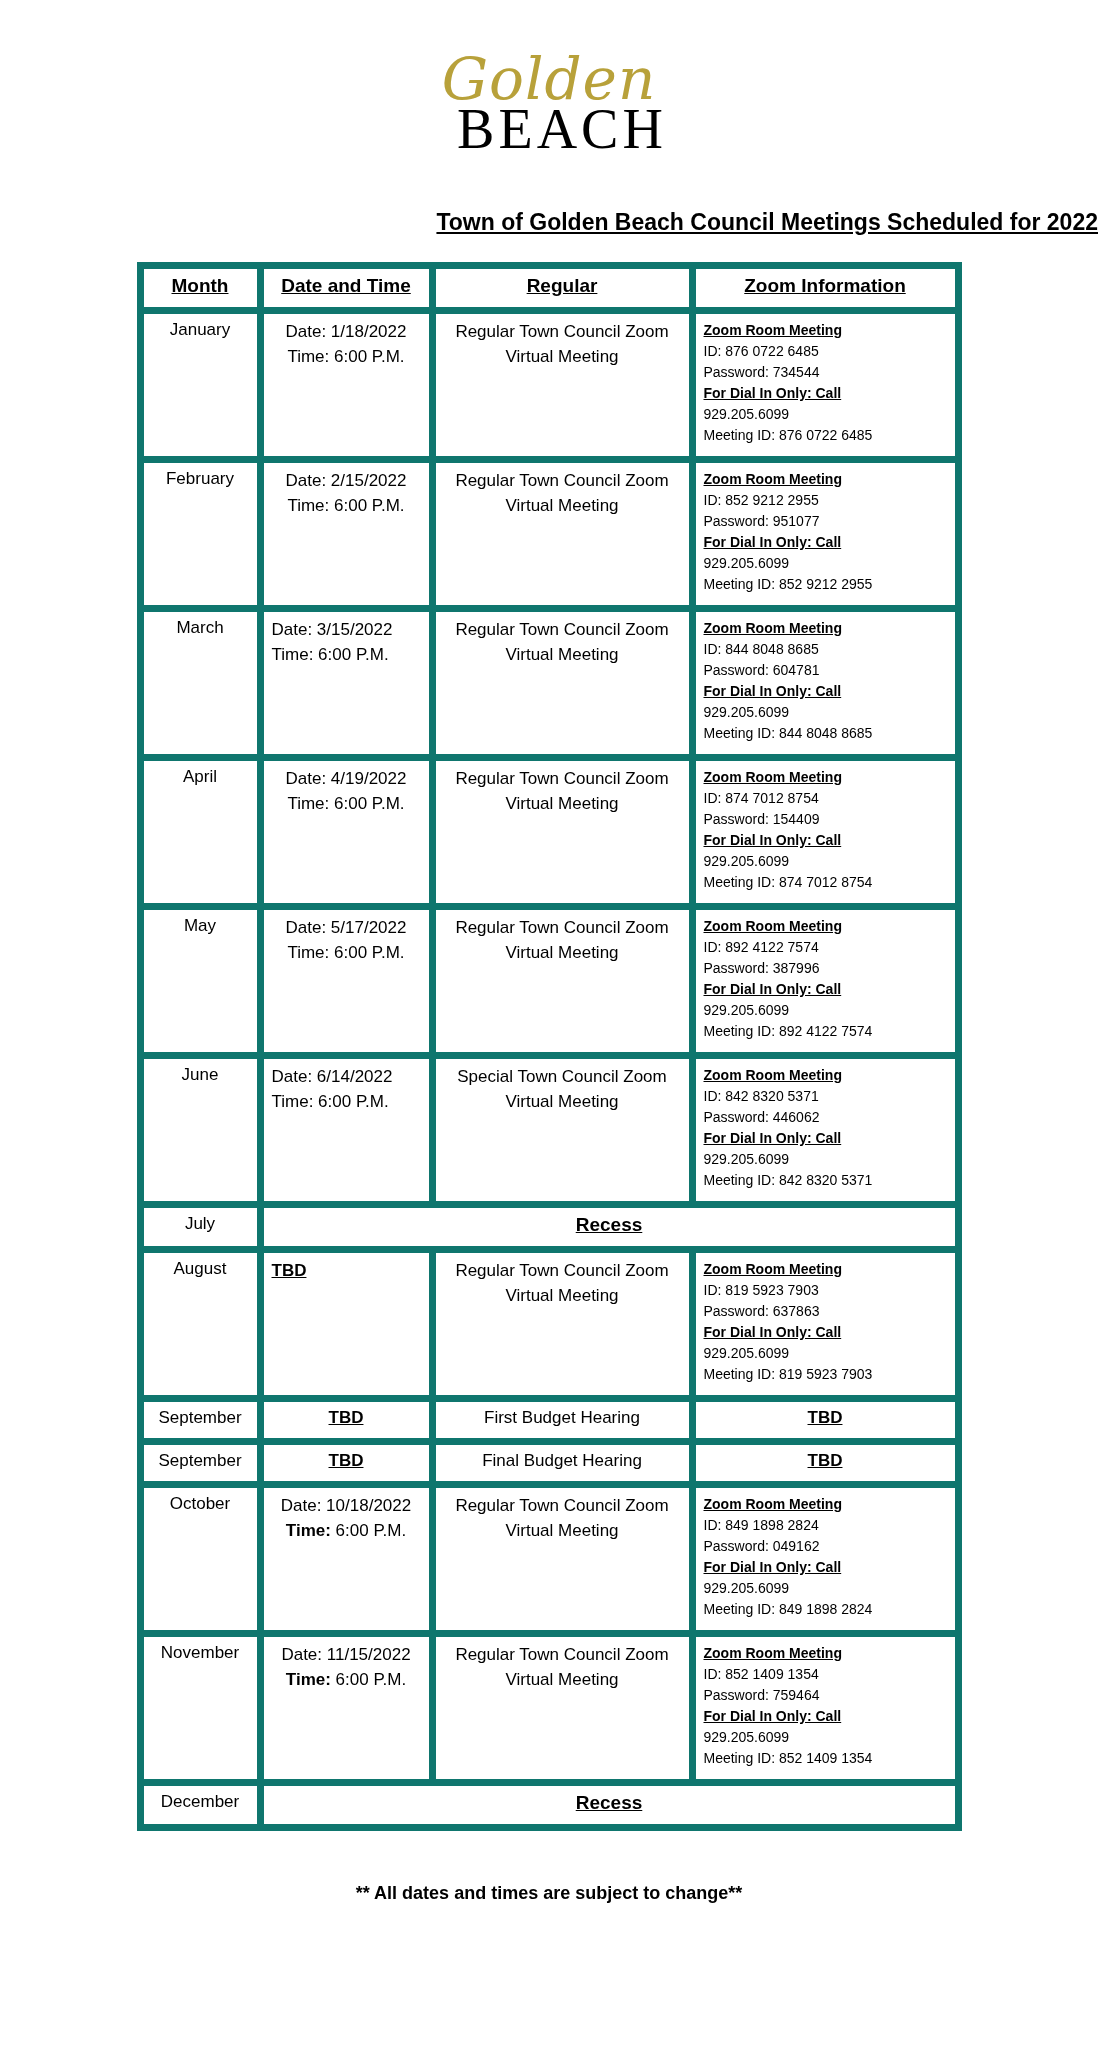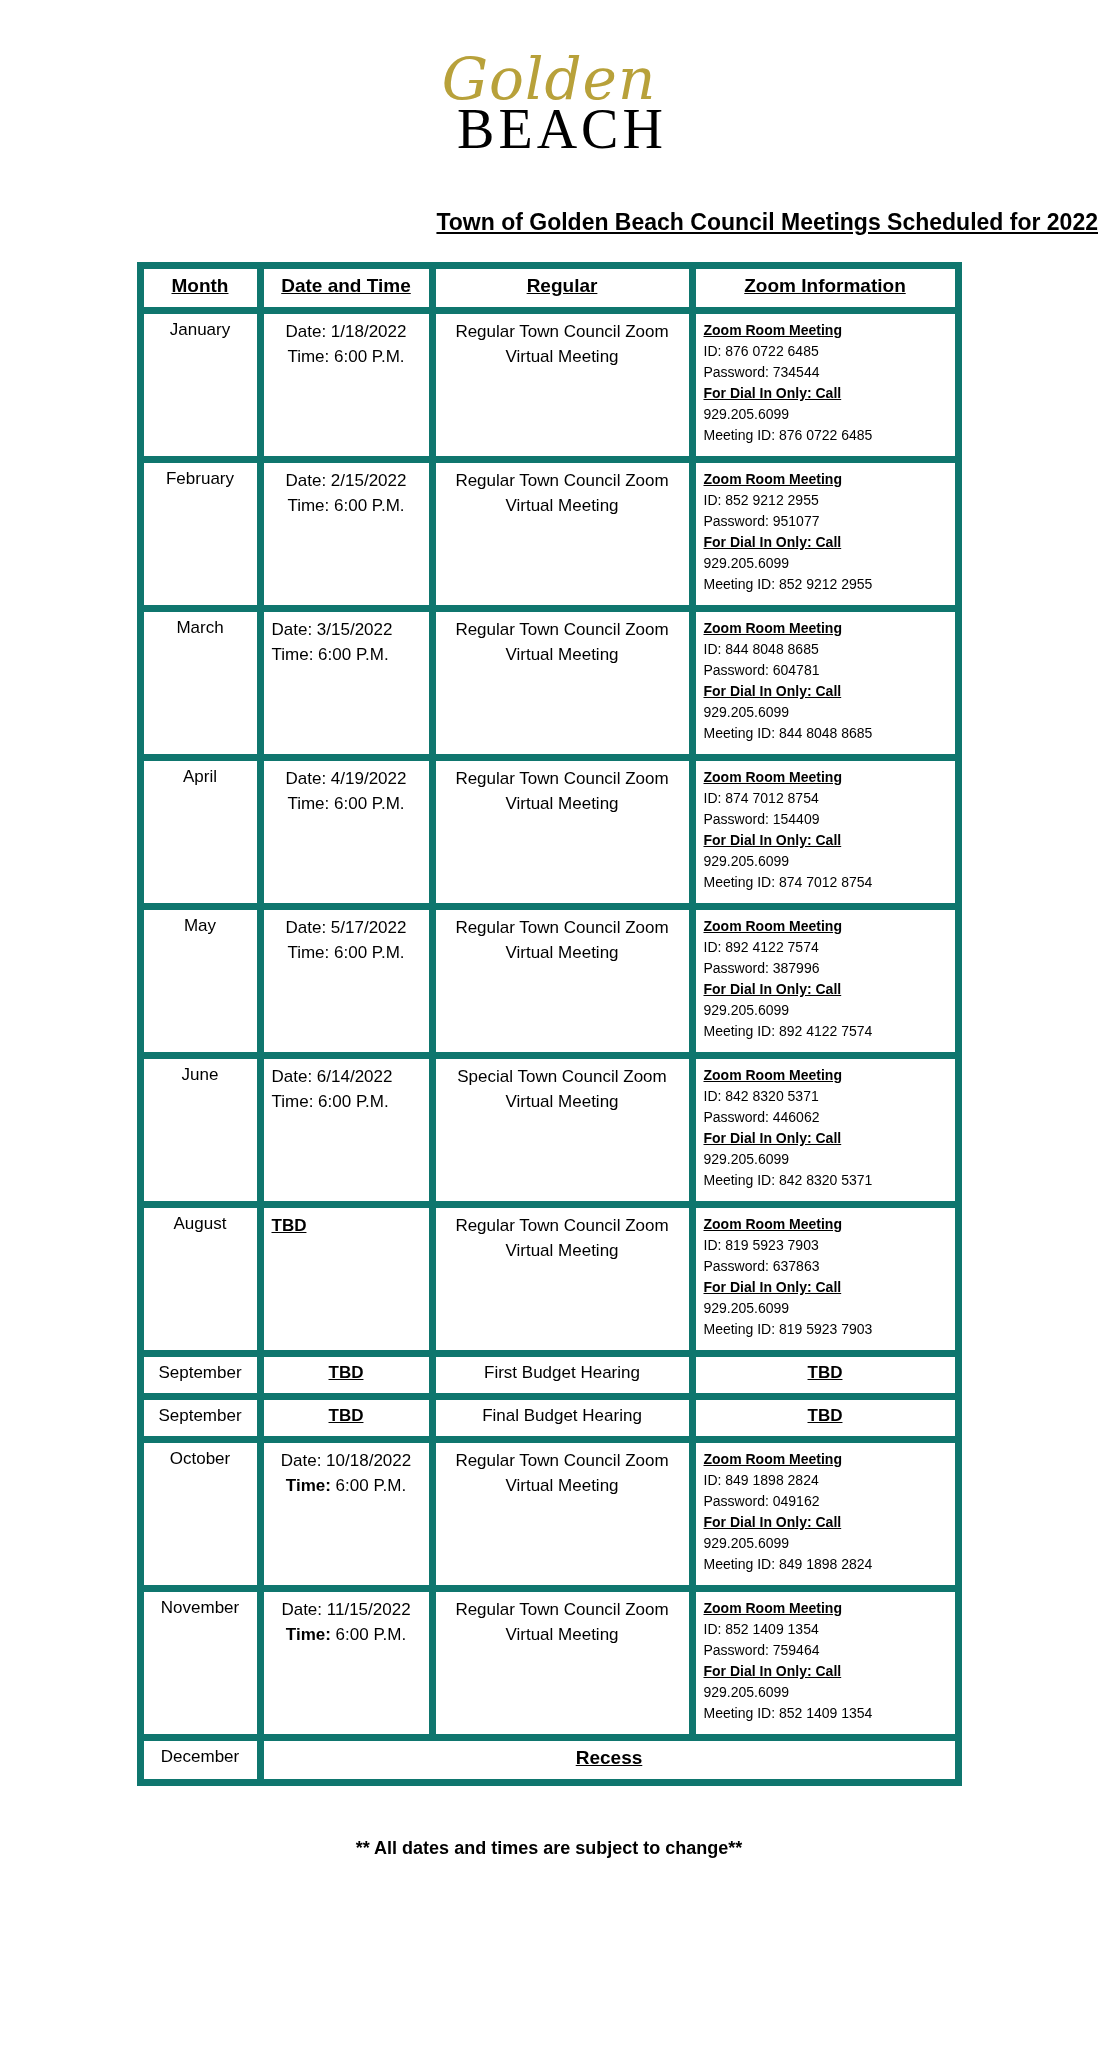--- a/index.html
+++ b/index.html
@@ -293,20 +293,24 @@
         <td class="zoom">
           <span class="hdr line">Zoom Room Meeting</span>
           <span class="line">ID: 842 8320 5371</span>
           <span class="line">Password: 446062</span>
           <span class="hdr line">For Dial In Only: Call</span>
           <span class="line">929.205.6099</span>
           <span class="line">Meeting ID: 842 8320 5371</span>
         </td>
       </tr>
 
+      <tr>
+        <td class="center-mid">July</td>
+        <td class="recess" colspan="3">Recess</td>
+      </tr>
 
       <tr>
         <td class="month">August</td>
         <td class="date centered">
           <span class="tbd">TBD</span>
         </td>
         <td class="meeting">
           <div>Regular Town Council Zoom</div>
           <div>Virtual Meeting</div>
         </td>

